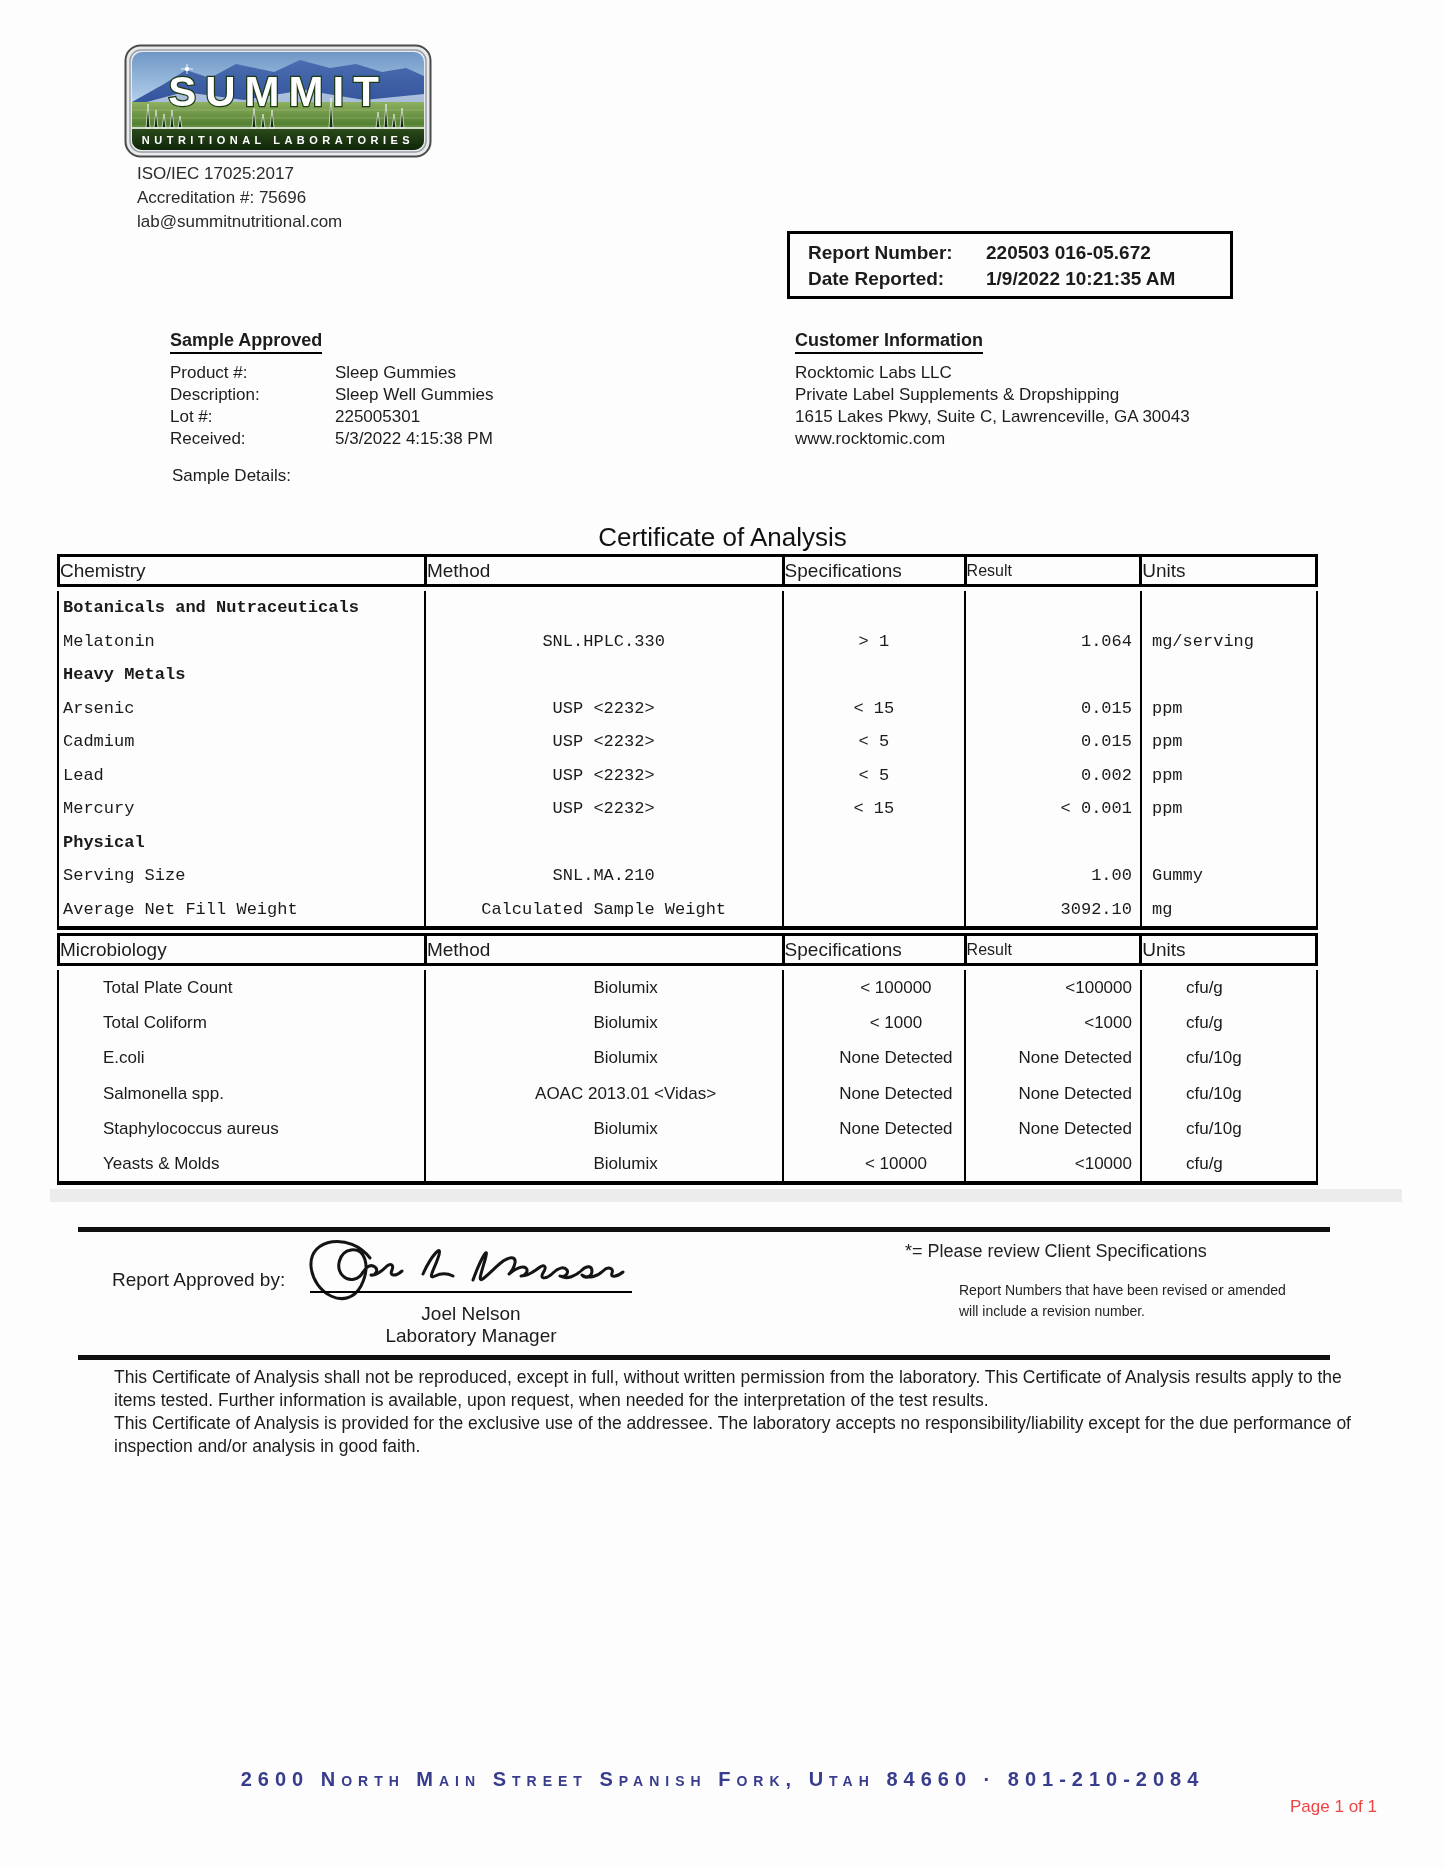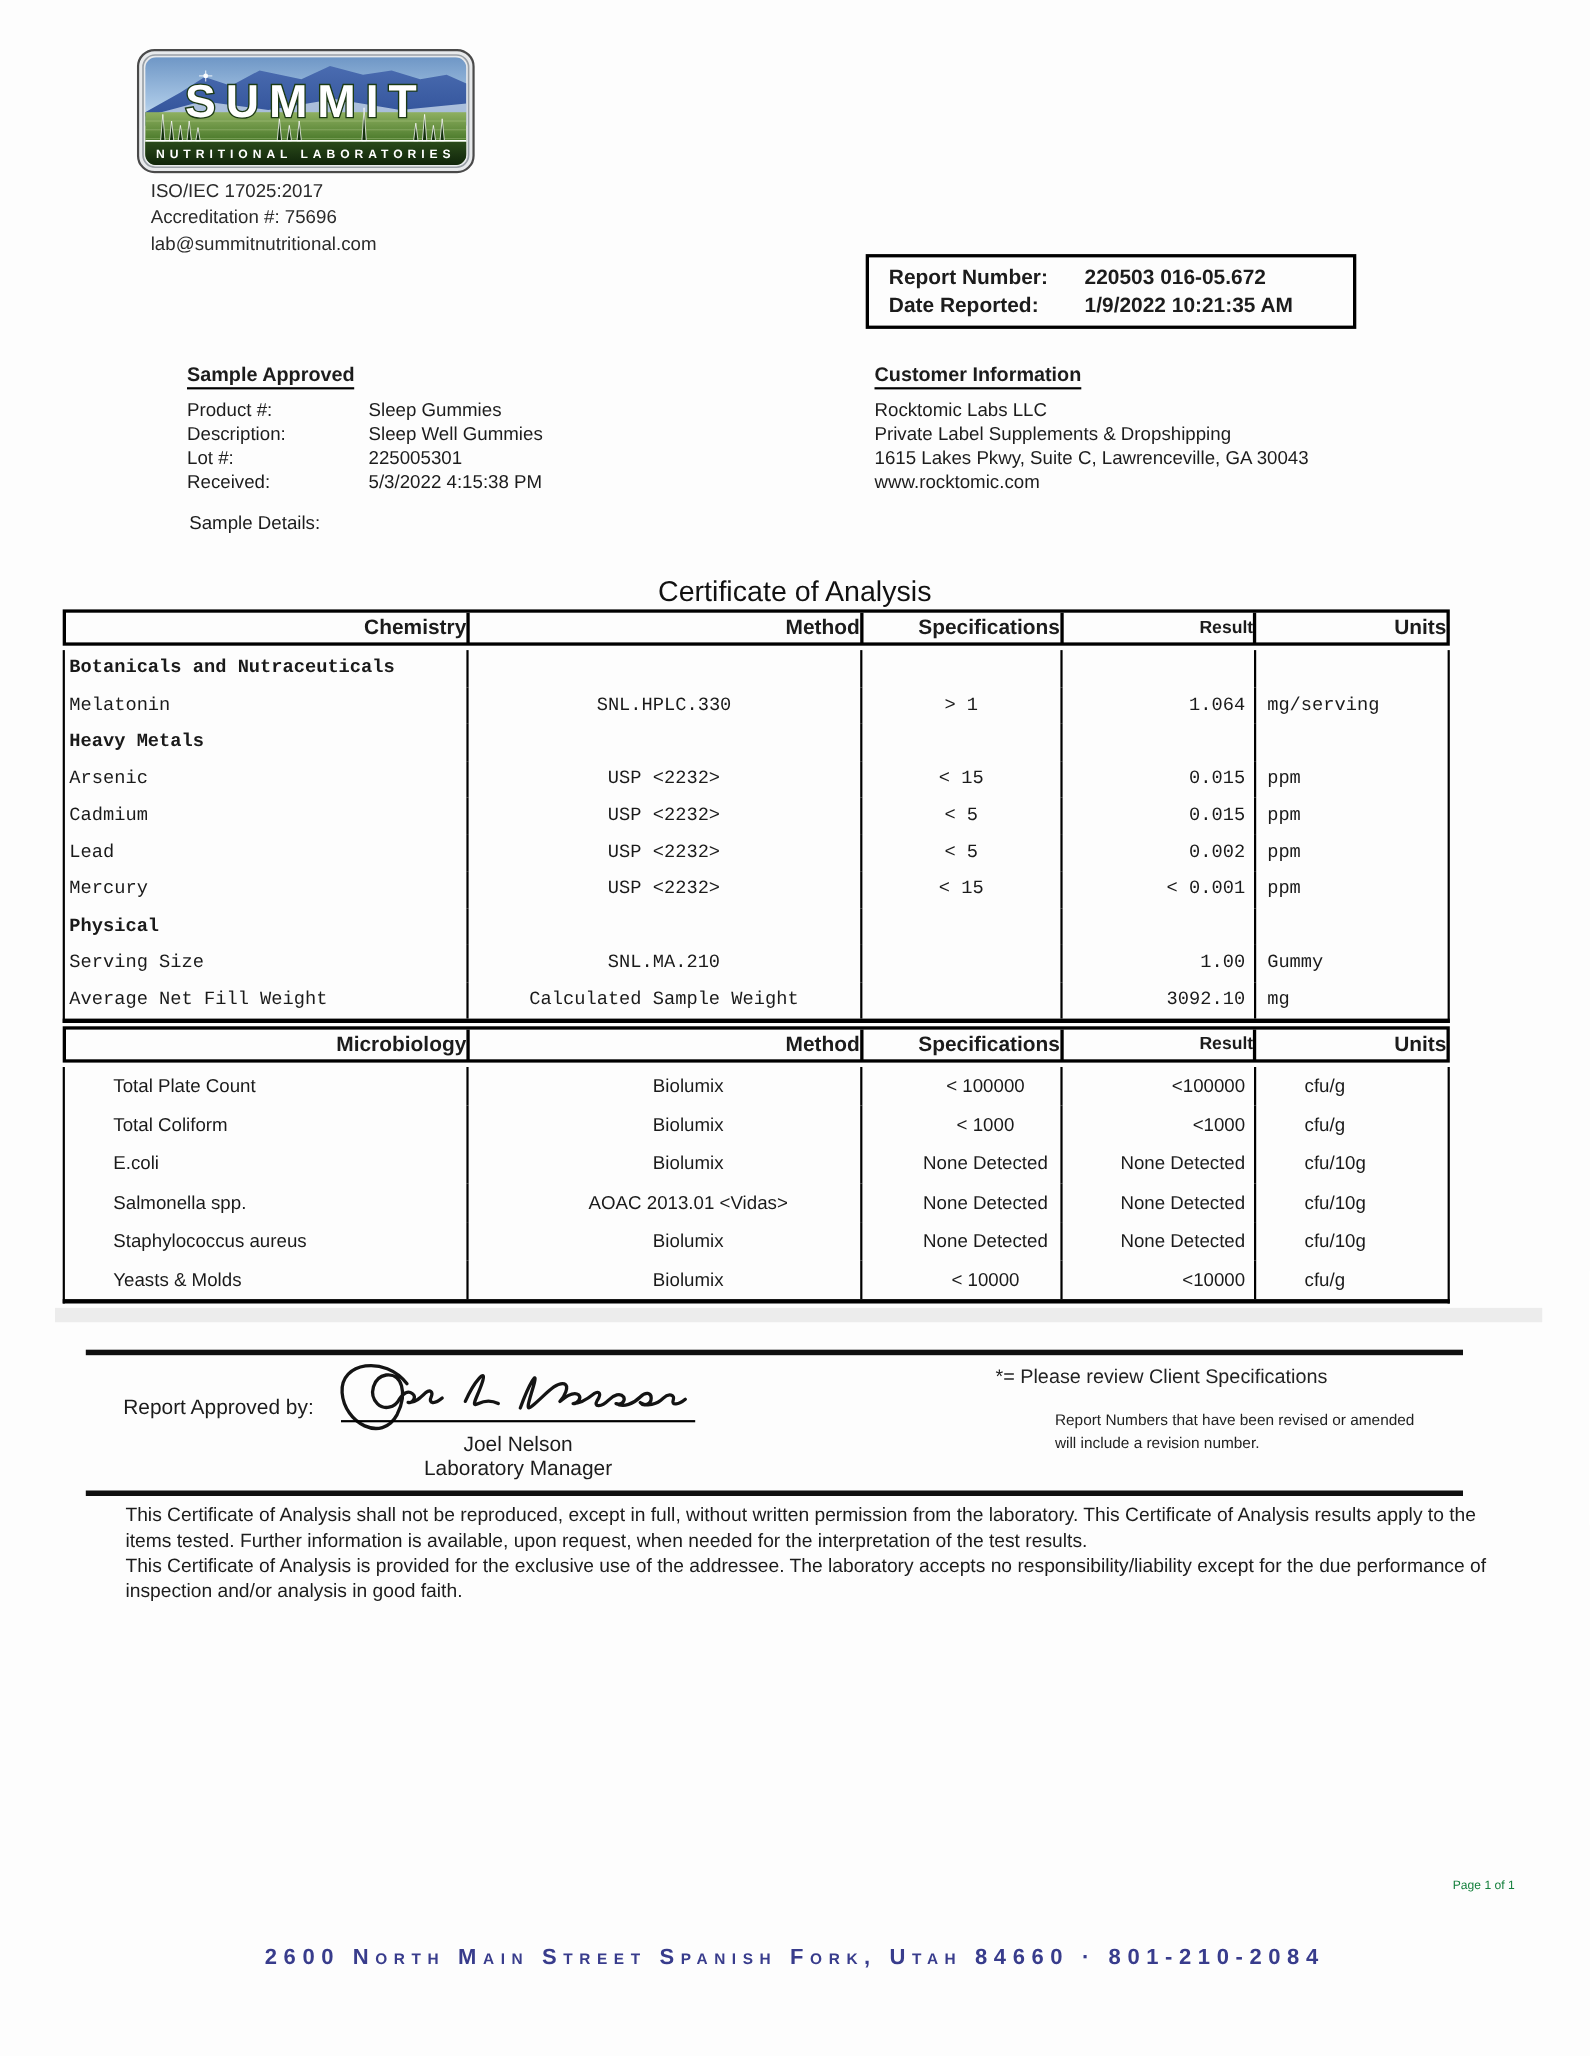--- a/index.html
+++ b/index.html
@@ -29,21 +29,21 @@
   .coa-title{position:absolute;left:0;top:522px;width:1445px;text-align:center;font-size:26px;color:#111;}
   
   .tbl{position:absolute;left:57px;width:1261px;}
   .tbl-chem{top:554px;}
   .tbl-micro{top:933px;}
   .t-head{
     display:grid;grid-template-columns:29% 28.5% 14.5% 14% 14%;
     border:3px solid #000;box-sizing:border-box;height:33px;
   }
   .t-head .h-cell{
-    text-align:right;font-weight:bold;font-size:19px;line-height:27px;border-left:3px solid #000;
+    text-align:left;font-weight:normal;font-size:19px;line-height:27px;border-left:3px solid #000;
   }
   .t-head .h-cell:first-child{border-left:none;}
   .t-head .h-result{font-size:16px;line-height:28px;}
   .t-body{
     display:grid;grid-template-columns:29% 28.5% 14.5% 14% 14%;
     border-left:2px solid #000;border-right:2px solid #000;border-bottom:4px solid #000;
     box-sizing:border-box;margin-top:4px;font-size:17px;color:#1a1a1a;
   }
   .t-cell{border-left:2px solid #000;}
   .t-cell.first{border-left:none;}
@@ -68,21 +68,21 @@
   .sig-title{position:absolute;left:310px;top:1325px;width:322px;text-align:center;font-size:19px;}
   .note-star{position:absolute;left:905px;top:1241px;font-size:18px;color:#222;}
   .note-revision{position:absolute;left:959px;top:1280px;width:335px;font-size:14px;line-height:21px;color:#222;}
   
   .disclaimer{position:absolute;left:114px;top:1366px;width:1240px;font-size:17.5px;line-height:23px;color:#1c1c1c;}
   
   .footer-address{
     position:absolute;left:0;top:1768px;width:1445px;text-align:center;
     font-variant:small-caps;font-weight:bold;font-size:20px;letter-spacing:6px;color:#383c8c;
   }
-  .page-number{position:absolute;right:68px;top:1708px;font-size:11px;color:#15803d;}
+  .page-number{position:absolute;right:68px;top:1797px;font-size:17px;color:#ef4444;}
 </style>
 </head>
 <body>
 
 <div class="page">
 
   <div class="logo">
     <svg width="308" height="114" viewBox="0 0 308 114">
       <defs>
         <linearGradient id="sky" x1="0" y1="0" x2="0" y2="1">

